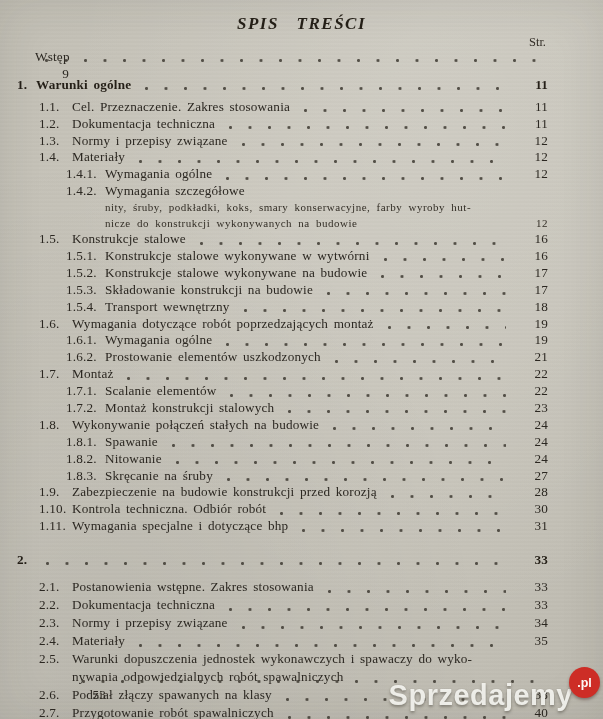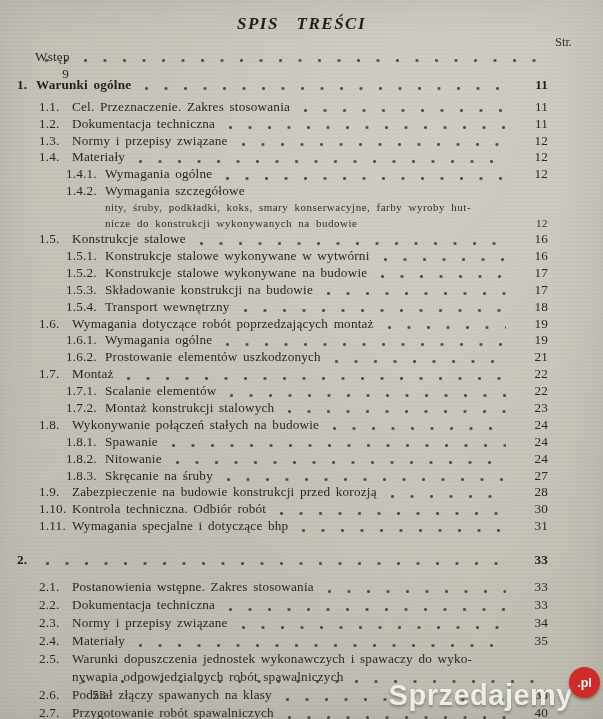--- a/index.html
+++ b/index.html
@@ -15,21 +15,21 @@
     box-shadow:inset 0 0 46px rgba(40,38,32,0.10);
     font-family:"Liberation Serif","DejaVu Serif",serif;
     color:#2b2721;
   }
   .title{
     padding-top:14px;height:21px;text-align:center;
     font-size:17px;font-weight:bold;color:#241f17;
     letter-spacing:1.5px;word-spacing:12px;font-style:italic;
   }
   .str-row{
-    height:14px;text-align:right;padding-right:31px;
+    height:14px;text-align:right;padding-right:57px;
     font-size:12.5px;color:#332e27;
   }
   .toc{padding-right:55px;}
   .row{
     display:flex;position:relative;
     height:16.9px;line-height:16.9px;
     font-size:13.2px;letter-spacing:0.2px;word-spacing:2px;
     white-space:nowrap;
   }
   .s2 .row{height:18px;line-height:18px;}

